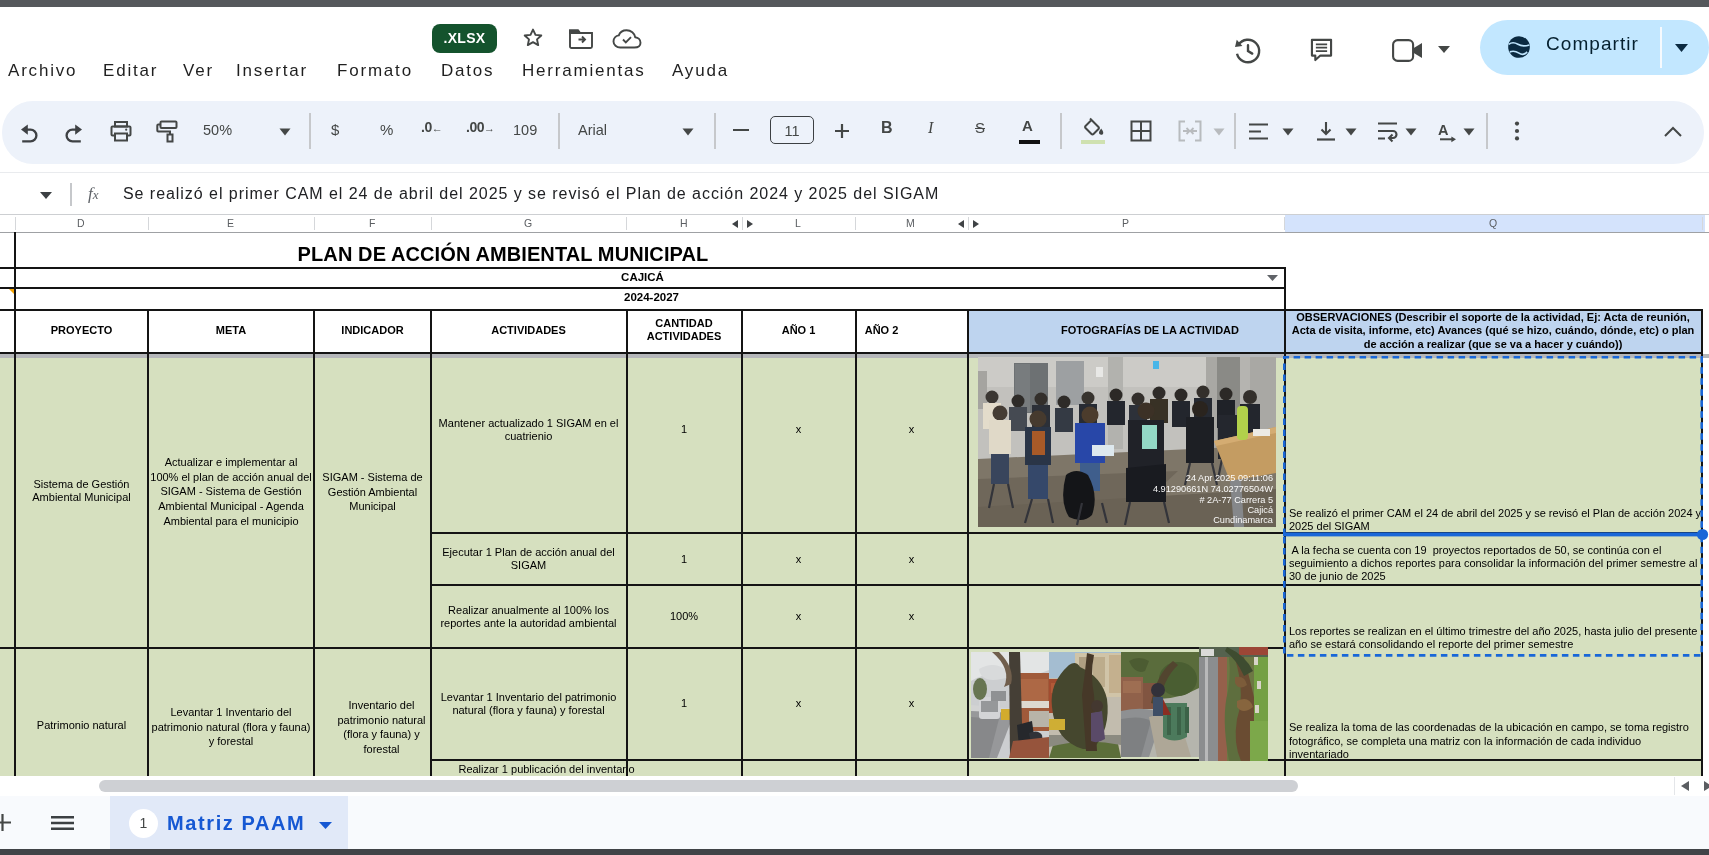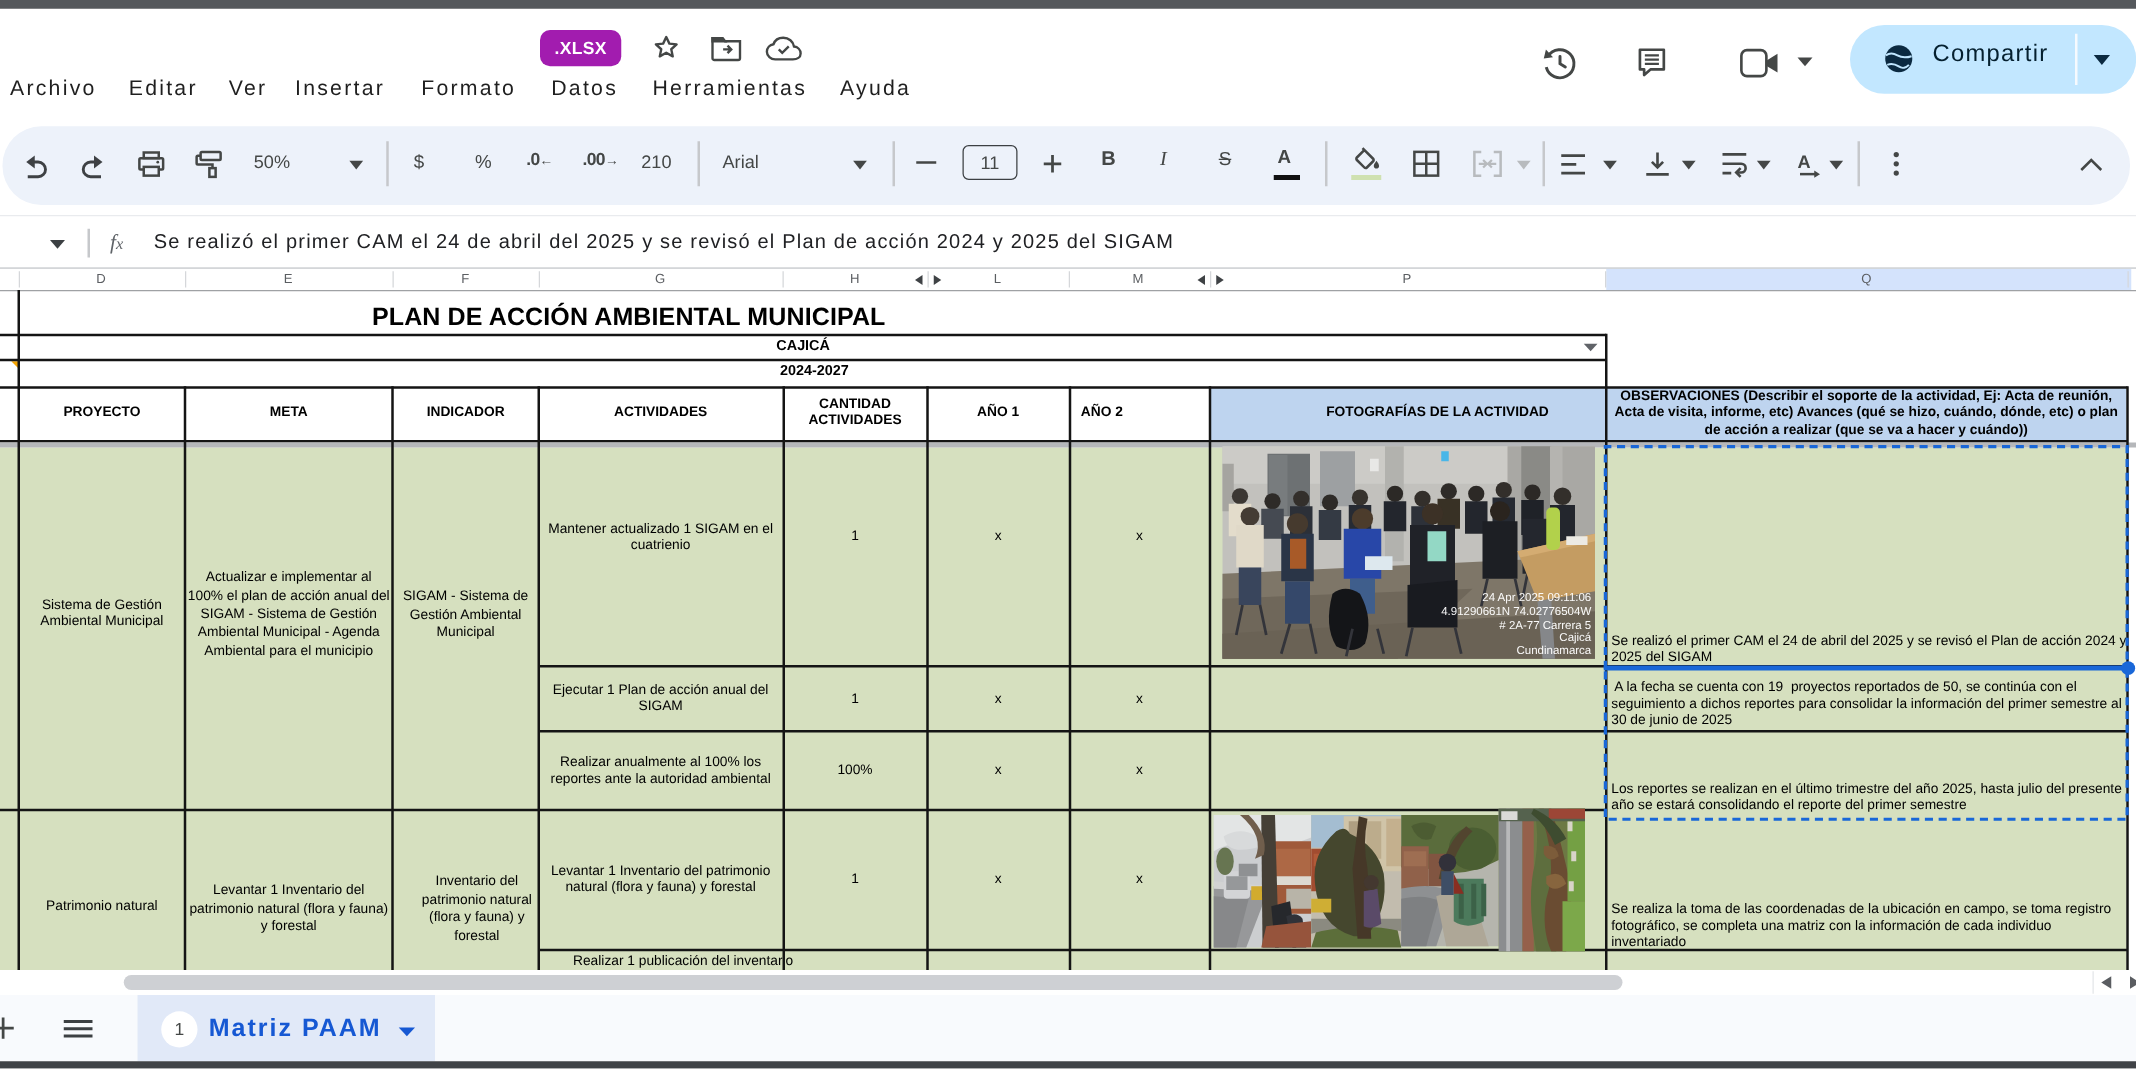--- a/index.html
+++ b/index.html
@@ -14,21 +14,21 @@
   .ico{position:absolute;}
   svg{display:block;overflow:visible;}
 </style>
 </head>
 <body>
 <div id="page">
 
 <div class="abs" style="left:0;top:0;width:1709px;height:7px;background:#55585c;"></div>
 
 
-<div class="abs" style="left:432px;top:24px;width:65px;height:29px;background:#a21caf;border-radius:8px;color:#fff;font-weight:bold;font-size:14px;line-height:29px;text-align:center;letter-spacing:0.3px;">.XLSX</div>
+<div class="abs" style="left:432px;top:24px;width:65px;height:29px;background:#14532d;border-radius:8px;color:#fff;font-weight:bold;font-size:14px;line-height:29px;text-align:center;letter-spacing:0.3px;">.XLSX</div>
 
 <svg class="ico" style="left:521px;top:26px;" width="24" height="24" viewBox="0 0 24 24" fill="none" stroke="#444746" stroke-width="1.9" stroke-linejoin="round">
       <path d="M12 3.6l2.5 5.3 5.8.6-4.3 3.9 1.2 5.7-5.2-2.9-5.2 2.9 1.2-5.7L3.7 9.5l5.8-.6z"></path>
     </svg>
 <svg class="ico" style="left:569px;top:28px;" width="25" height="21" viewBox="0 0 25 21">
       <path d="M1 2.5h8l2 2.5h12v13.5a1.5 1.5 0 0 1-1.5 1.5h-19A1.5 1.5 0 0 1 1 18.5z" fill="none" stroke="#444746" stroke-width="1.9"></path>
       <path d="M1 2.5h8l2 2.5H1z" fill="#444746" stroke="#444746" stroke-width="1.9"></path>
       <path d="M9.5 11.5h6M13 8.5l3 3-3 3" stroke="#444746" stroke-width="1.9" fill="none"></path>
     </svg>
 <svg class="ico" style="left:612px;top:29px;" width="30" height="20" viewBox="0 0 30 20">
@@ -101,21 +101,21 @@
       </svg>
   <div class="abs" style="left:203px;top:122px;font-size:14.5px;">50%</div>
   <svg class="ico" style="left:279px;top:128px;" width="12" height="8" viewBox="0 0 12 8">
         <path d="M0.5 0.5l5.5 7 5.5-7z" fill="#444746"></path>
       </svg>
   <div class="abs" style="left:309px;top:113px;width:1.5px;height:36px;background:#c6c8cb;"></div>
   <div class="abs" style="left:331px;top:121px;font-size:15px;">$</div>
   <div class="abs" style="left:380px;top:121px;font-size:15px;">%</div>
   <div class="abs" style="left:421px;top:119px;font-size:14px;font-weight:bold;letter-spacing:-0.5px;">.0<span style="font-size:11px;">←</span></div>
   <div class="abs" style="left:466px;top:119px;font-size:14px;font-weight:bold;letter-spacing:-0.5px;">.00<span style="font-size:11px;">→</span></div>
-  <div class="abs" style="left:513px;top:122px;font-size:14.5px;">210</div>
+  <div class="abs" style="left:513px;top:122px;font-size:14.5px;">109</div>
   <div class="abs" style="left:558px;top:113px;width:1.5px;height:36px;background:#c6c8cb;"></div>
   <div class="abs" style="left:578px;top:122px;font-size:14.5px;">Arial</div>
   <svg class="ico" style="left:682px;top:128px;" width="12" height="8" viewBox="0 0 12 8">
         <path d="M0.5 0.5l5.5 7 5.5-7z" fill="#444746"></path>
       </svg>
   <div class="abs" style="left:714px;top:113px;width:1.5px;height:36px;background:#c6c8cb;"></div>
   <div class="abs" style="left:733px;top:129px;width:16px;height:2.2px;background:#444746;"></div>
   <div class="abs" style="left:770px;top:116px;width:44px;height:28px;border:1.6px solid #3c4043;border-radius:5px;box-sizing:border-box;"></div>
   <div class="abs" style="left:770px;top:123px;width:44px;font-size:14.5px;text-align:center;">11</div>
   <svg class="ico" style="left:834px;top:123px;" width="16" height="16" viewBox="0 0 16 16">

